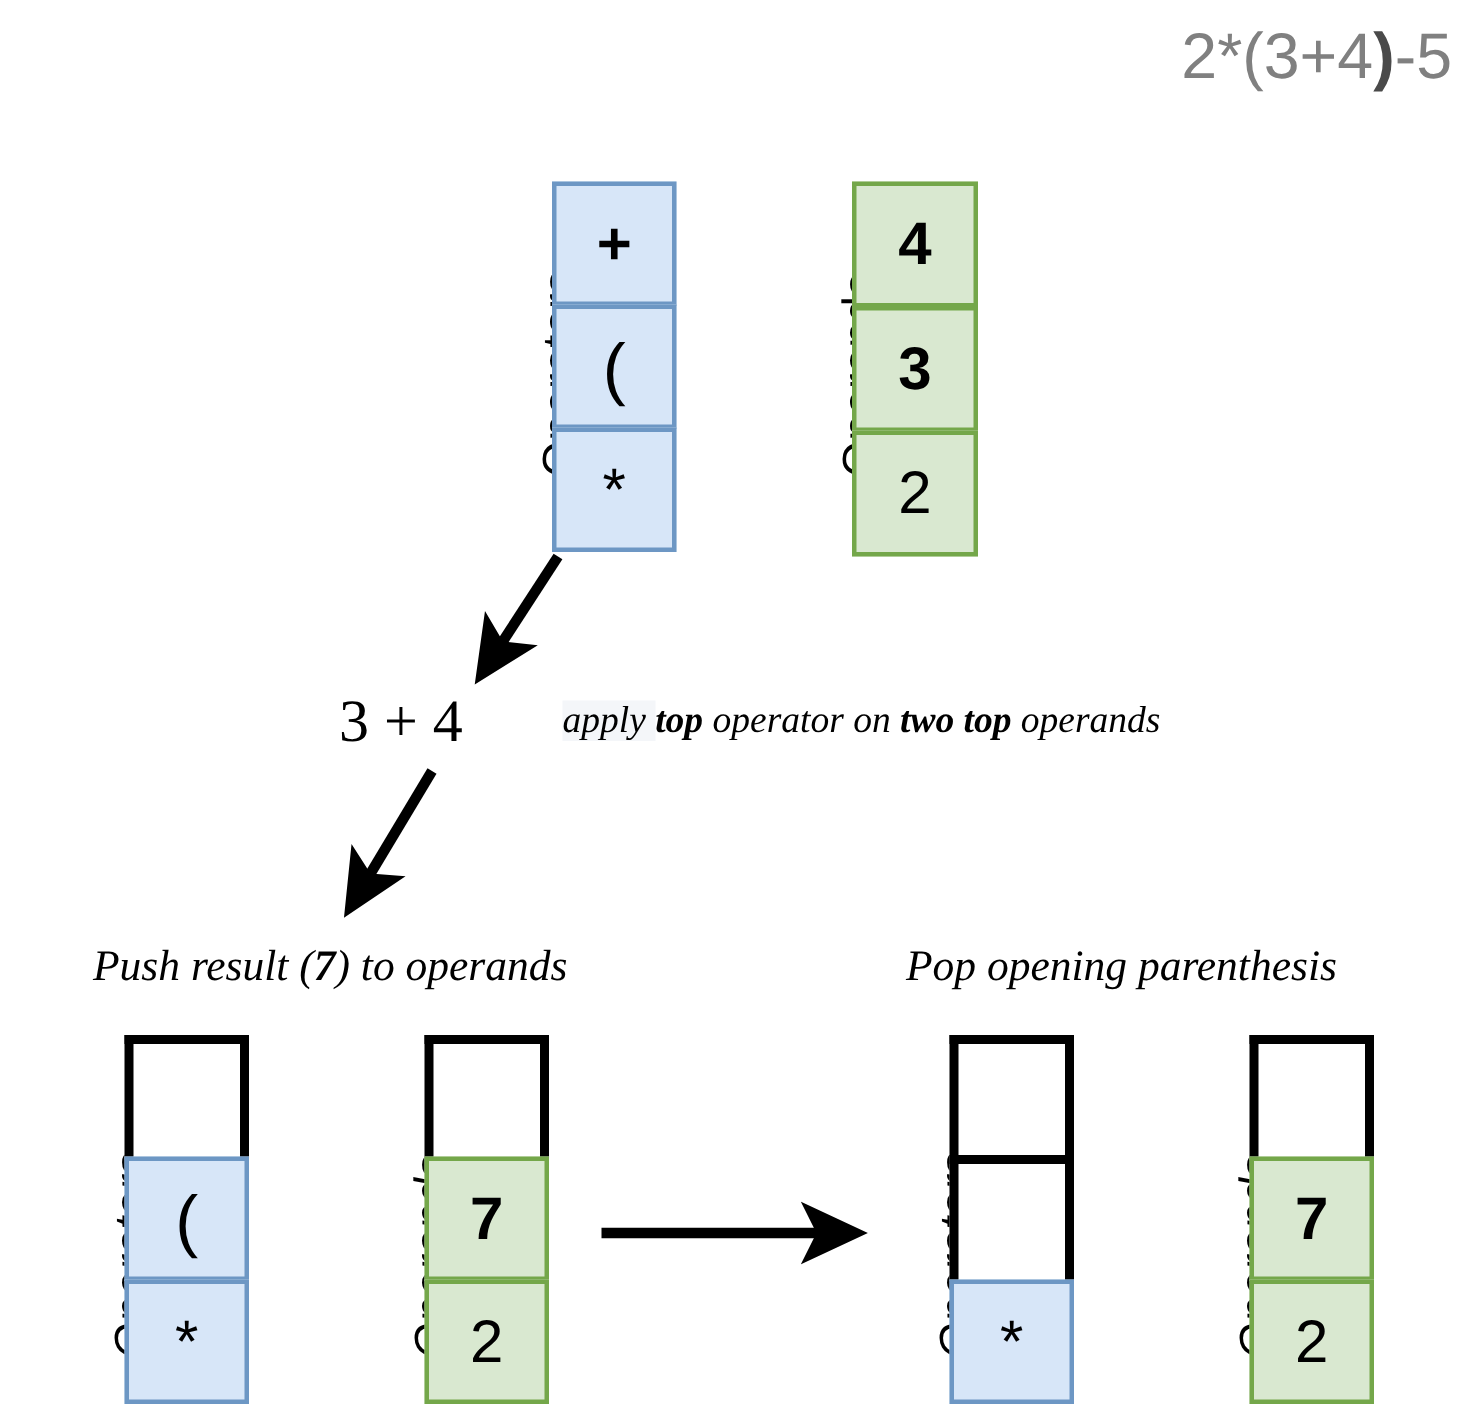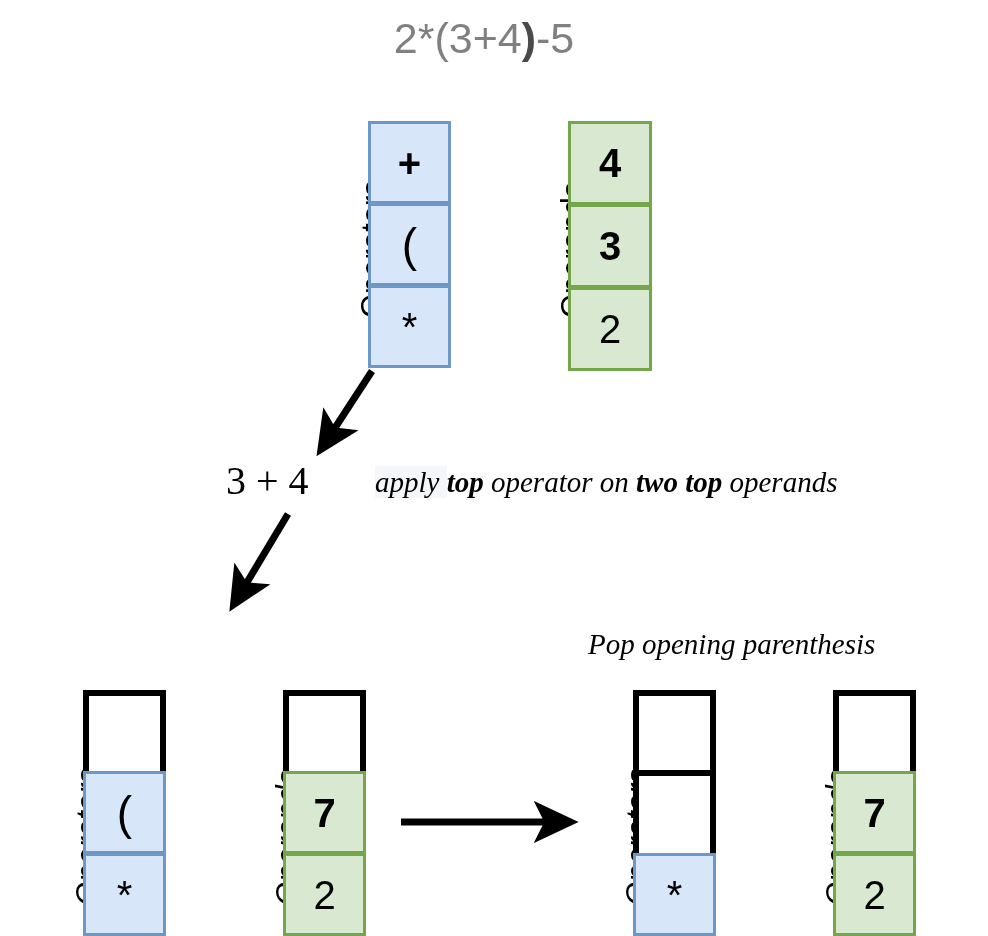--- a/index.html
+++ b/index.html
@@ -18,21 +18,21 @@
     background: #ffffff;
     overflow: hidden;
   }
 
   
   .title {
     position: absolute;
     left: 0;
     top: 14px;
     width: 968px;
-    text-align: center;
+    text-align: right;
     font-size: 43px;
     color: #808080;
     letter-spacing: 0px;
     white-space: nowrap;
   }
   .title .paren-close {
     color: #4a4a4a;
     font-weight: bold;
   }
 
@@ -98,21 +98,21 @@
     position: absolute;
     white-space: nowrap;
     color: #000000;
     line-height: 1;
     font-family: Liberation Serif, serif;
   }
   .expr {
     font-size: 40px;
   }
   .note {
-    font-size: 29px;
+    font-size: 25px;
     font-style: italic;
   }
   .note b { font-weight: bold; }
   .note .hl { background: #f4f6f9; }
   .caption {
     font-size: 29px;
     font-style: italic;
   }
   .caption b { font-weight: bold; }
 
@@ -150,22 +150,25 @@
     <div class="cell nd bold" style="left:0px; top:83px; width:84px; height:84px;">3</div>
     <div class="cell nd" style="left:0px; top:166px; width:84px; height:84px;">2</div>
   </div>
 
   <div class="ftext expr" style="left:226px; top:461px;">3 + 4</div>
 
   <div class="ftext note" style="left:375px; top:468px;">
     <span class="hl">apply </span><b>top</b><span> operator on </span><b>two top</b><span> operands</span>
   </div>
 
-
-  <div class="ftext caption" style="left:588px; top:630px;">Pop opening parenthesis</div>
+  <div class="ftext caption" style="left:62px; top:630px;">
+    <span>Push result (</span><b>7</b><span>) to operands</span>
+  </div>
+
+  <div class="ftext caption" style="left:604px; top:630px;">Pop opening parenthesis</div>
 
   <div class="side-label ital" style="left:72px; top:906px;">Operators</div>
 
   <div class="stack" style="left:83px; top:690px; width:83px; height:246px;">
     <div class="cell empty-black" style="left:0px; top:0px; width:83px; height:83px;"></div>
     <div class="cell op paren" style="left:0px; top:81px; width:83px; height:83px;">(</div>
     <div class="cell op star" style="left:0px; top:163px; width:83px; height:83px;">*</div>
   </div>
 
   <div class="side-label ital" style="left:272px; top:906px;">Operands</div>

